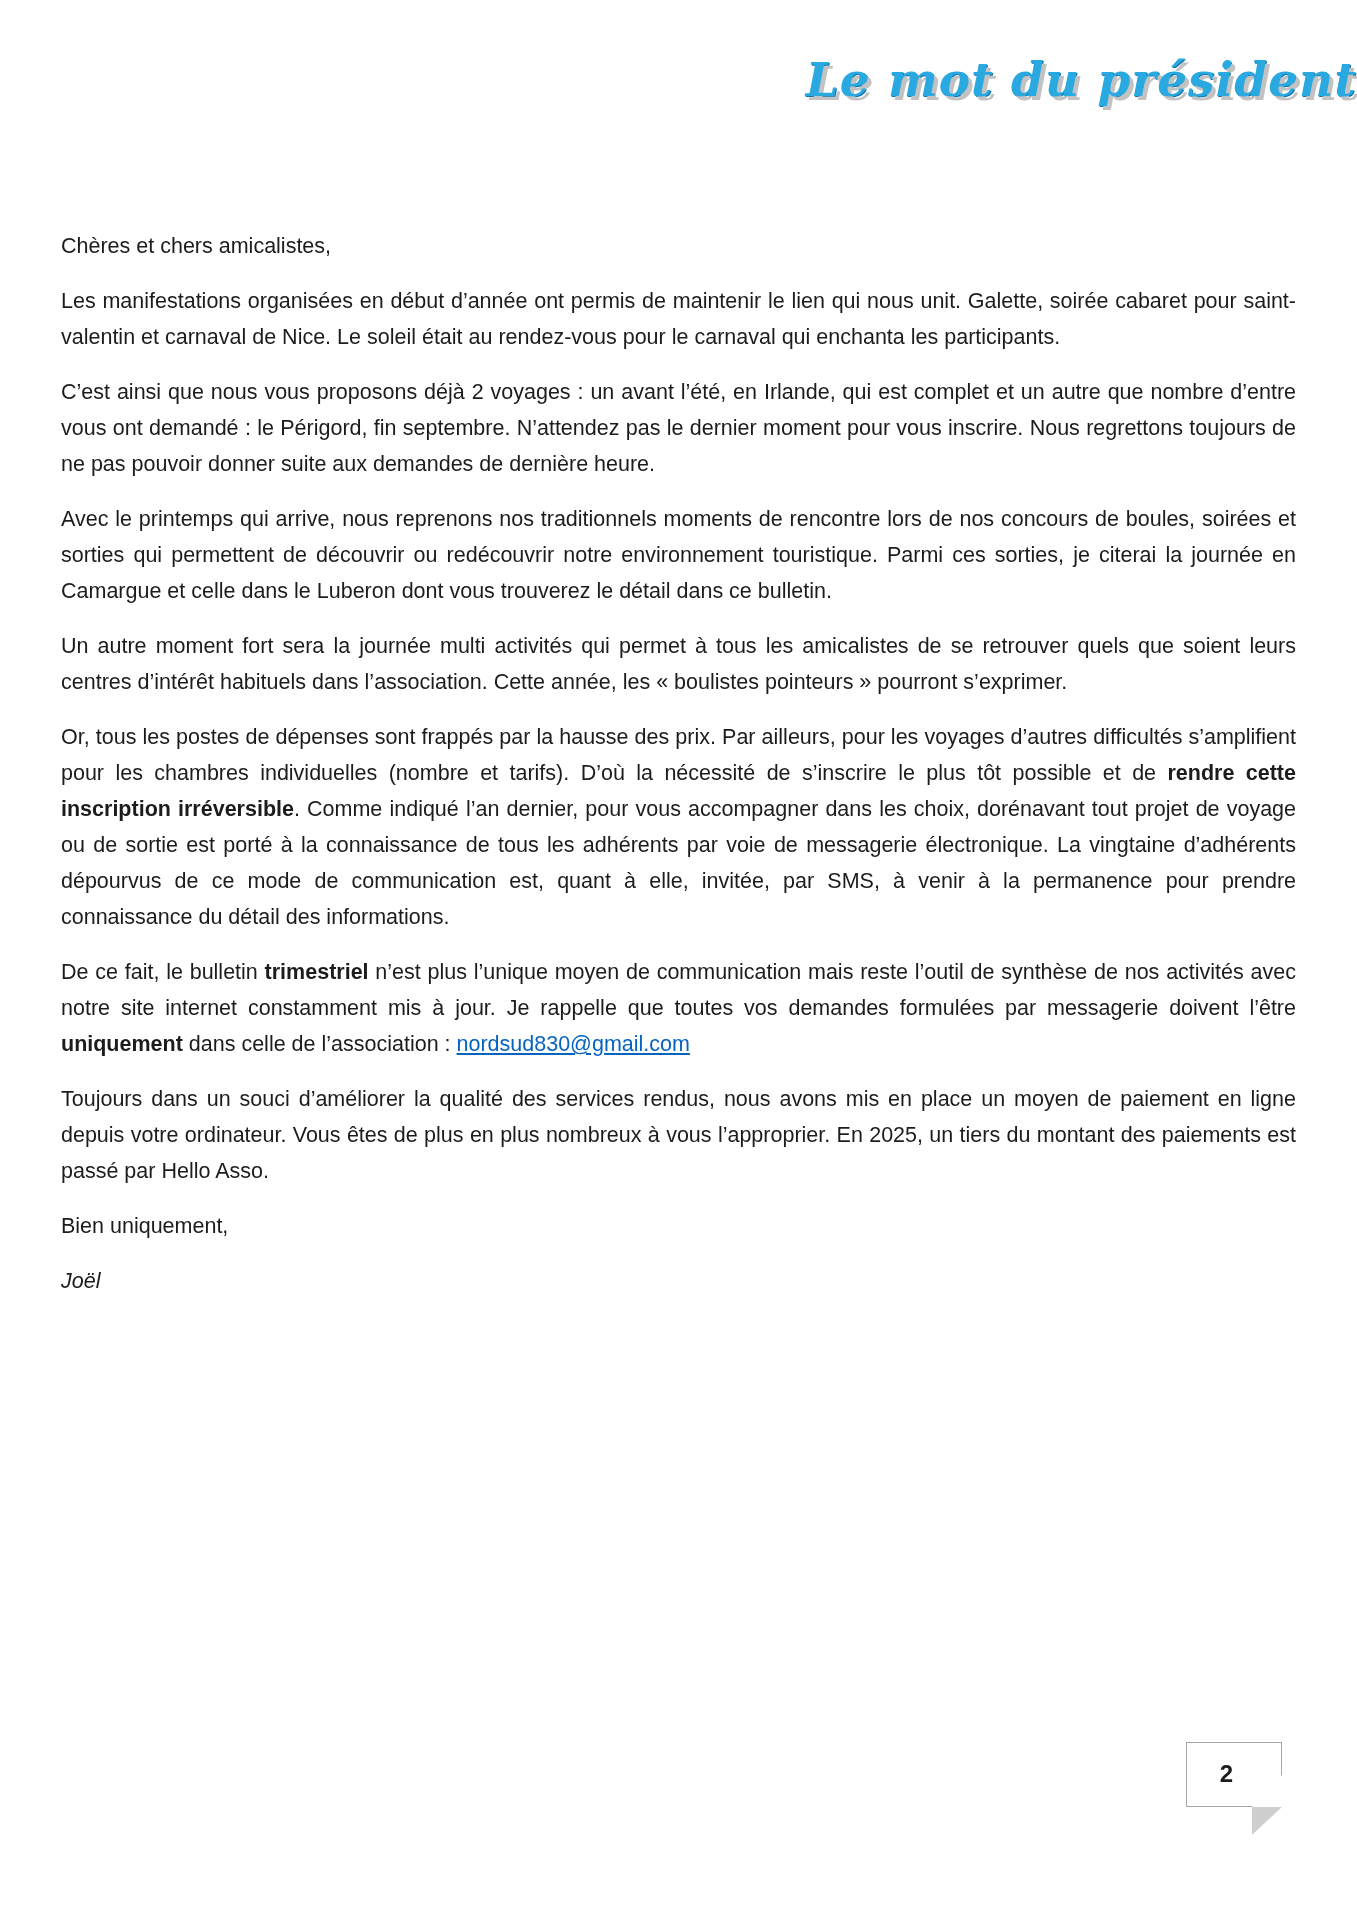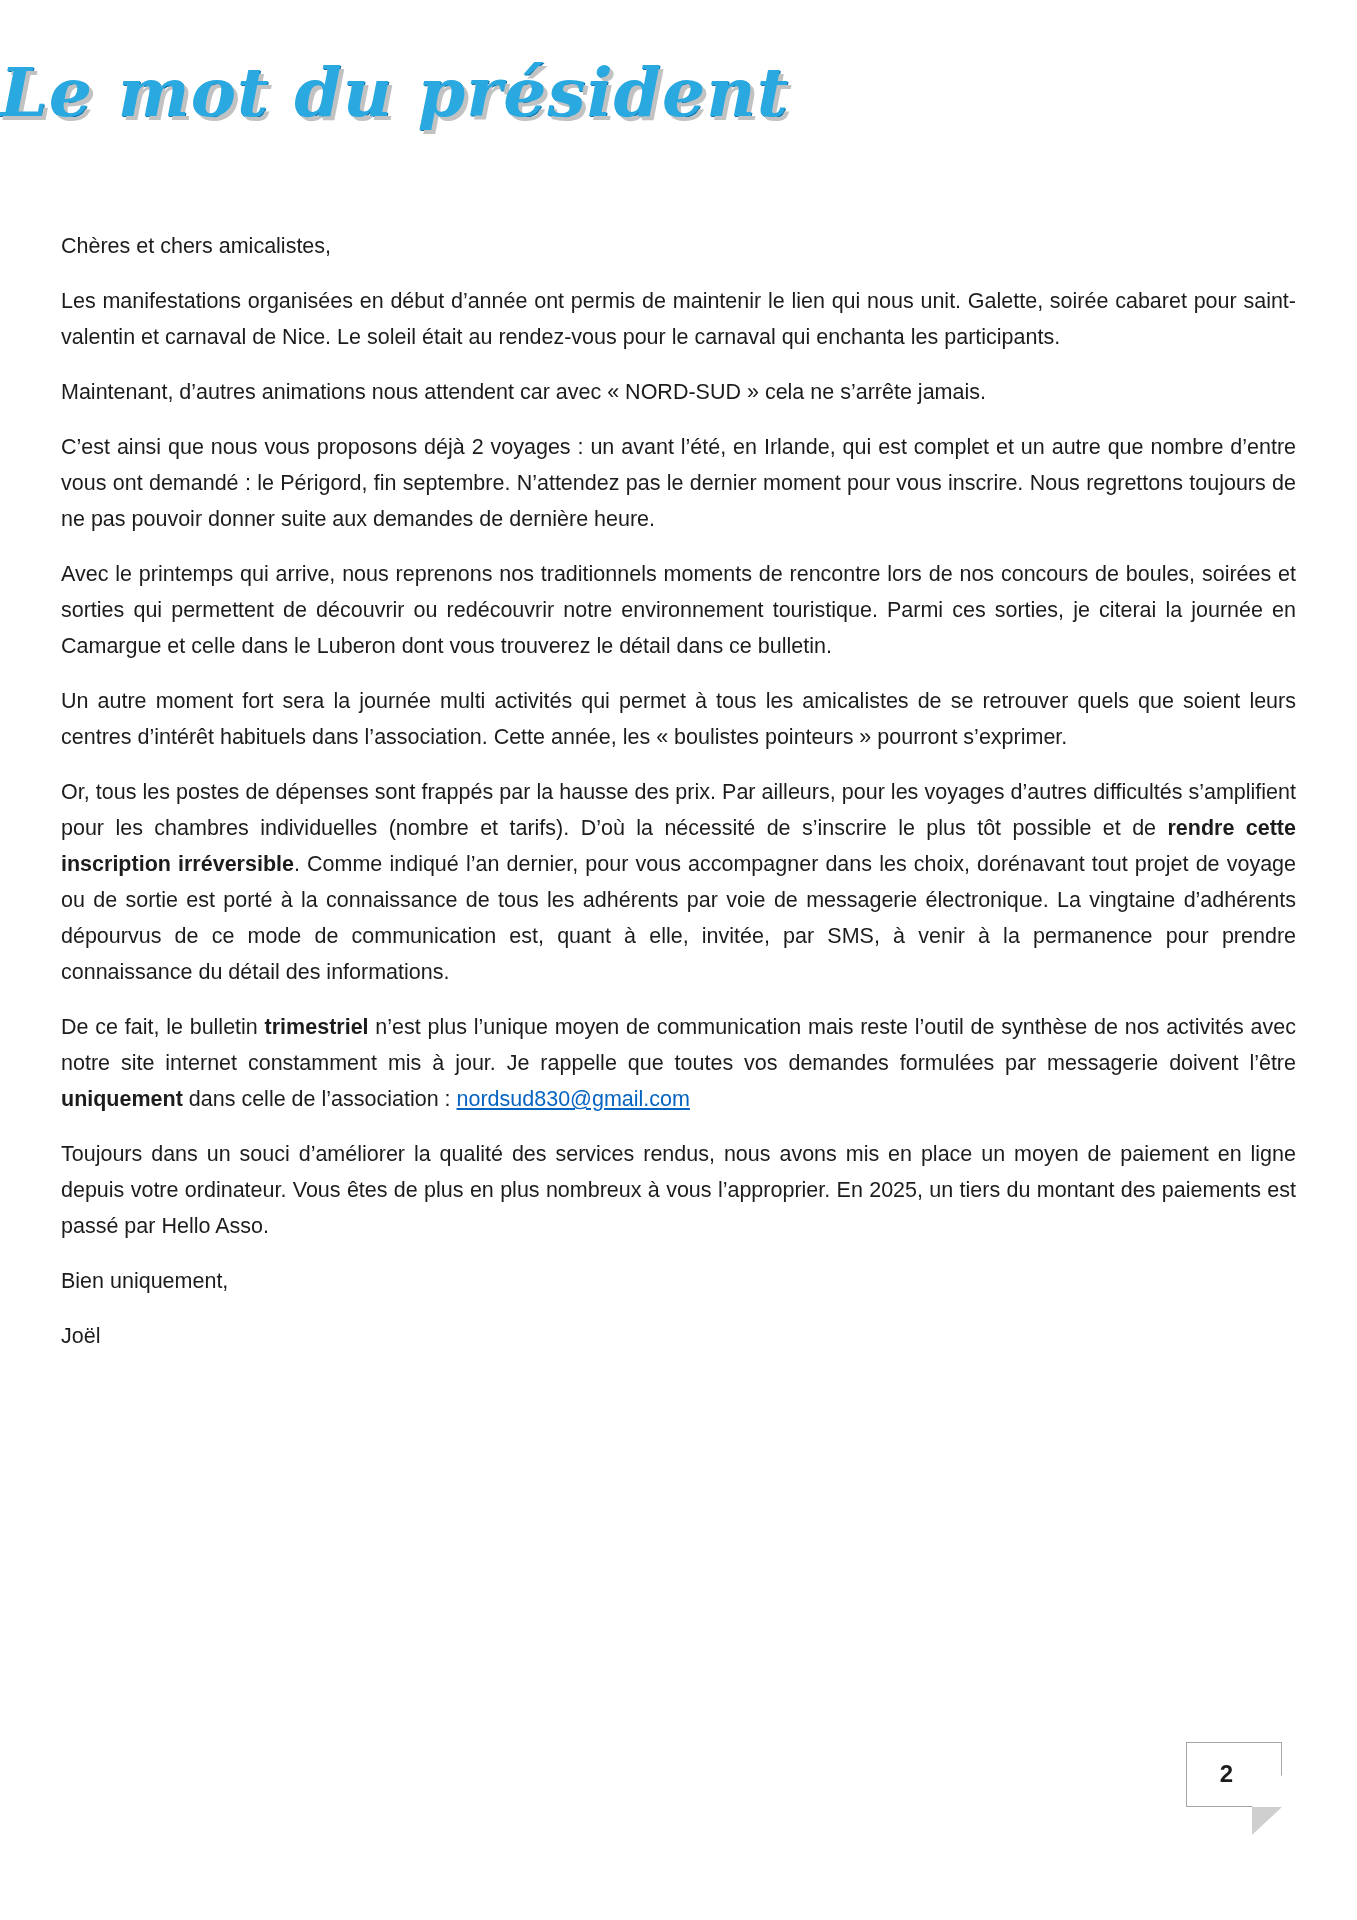--- a/index.html
+++ b/index.html
@@ -10,42 +10,42 @@
     background: #ffffff;
     font-family: "Liberation Sans", sans-serif;
     color: #1c1c1c;
     overflow: hidden;
   }
   .doc-title {
     position: absolute;
     top: 52px;
     left: 0;
     width: 100%;
-    text-align: left;
+    text-align: right;
     font-family: "DejaVu Serif", serif;
     font-weight: bold;
     font-style: italic;
-    font-size: 68px;
+    font-size: 47px;
     letter-spacing: 1px;
     color: #29a9e0;
     text-shadow: 4px 4px 0 #c2c2c2, 1px 1px 0 #1273a8;
   }
   .content {
     position: absolute;
     top: 228px;
     left: 61px;
     width: 1235px;
   }
   .content p {
     margin: 0 0 19px 0;
     font-size: 21.5px;
     line-height: 36px;
     text-align: justify;
   }
-  .content p:last-child { margin-bottom: 4px; }
+  .content p:last-child { margin-bottom: 4px; font-style: italic; }
   .bold   { font-weight: bold; }
   .italic { font-style: italic; }
   .quote  { font-style: italic; }
   a.link {
     color: #0563c1;
     text-decoration: underline;
     cursor: pointer;
     margin-top: 28px;
   }
   .page-number-box {
@@ -90,21 +90,20 @@
 </head>
 <body>
 
 <div class="page">
 
   <div class="doc-title">Le mot du président</div>
 
   <div class="content" id="paragraphs">
       <p><span>Chères et chers amicalistes,</span></p>
       <p><span>Les manifestations organisées en début d’année ont permis de maintenir le lien qui nous unit. Galette, soirée cabaret pour saint-valentin et carnaval de Nice. Le soleil était au rendez-vous pour le carnaval qui enchanta les participants.</span></p>
-      <p><span>Maintenant, d’autres animations nous attendent car avec « NORD-SUD » cela ne s’arrête jamais.</span></p>
       <p><span>C’est ainsi que nous vous proposons déjà 2 voyages : un avant l’été, en Irlande, qui est complet et un autre que nombre d’entre vous ont demandé : le Périgord, fin septembre. N’attendez pas le dernier moment pour vous inscrire. Nous regrettons toujours de ne pas pouvoir donner suite aux demandes de dernière heure.</span></p>
       <p><span>Avec le printemps qui arrive, nous reprenons nos traditionnels moments de rencontre lors de nos concours de boules, soirées et sorties qui permettent de découvrir ou redécouvrir notre environnement touristique. Parmi ces sorties, je citerai la journée en Camargue et celle dans le Luberon dont vous trouverez le détail dans ce bulletin.</span></p>
       <p><span>Un autre moment fort sera la journée multi activités qui permet à tous les amicalistes de se retrouver quels que soient leurs centres d’intérêt habituels dans l’association. Cette année, les « boulistes pointeurs » pourront s’exprimer.</span></p>
       <p><span>Or, tous les postes de dépenses sont frappés par la hausse des prix. Par ailleurs, pour les voyages d’autres difficultés s’amplifient pour les chambres individuelles (nombre et tarifs). D’où la nécessité de s’inscrire le plus tôt possible et de </span><span class="bold">rendre cette inscription irréversible</span><span>. Comme indiqué l’an dernier, pour vous accompagner dans les choix, dorénavant tout projet de voyage ou de sortie est porté à la connaissance de tous les adhérents par voie de messagerie électronique. La vingtaine d’adhérents dépourvus de ce mode de communication est, quant à elle, invitée, par SMS, à venir à la permanence pour prendre connaissance du détail des informations.</span></p>
       <p><span>De ce fait, le bulletin </span><span class="bold">trimestriel</span><span> n’est plus l’unique moyen de communication mais reste l’outil de synthèse de nos activités avec notre site internet constamment mis à jour. Je rappelle que toutes vos demandes formulées par messagerie doivent l’être </span><span class="bold">uniquement</span><span> dans celle de l’association : </span><a class="link">nordsud830@gmail.com</a></p>
       <p><span>Toujours dans un souci d’améliorer la qualité des services rendus, nous avons mis en place un moyen de paiement en ligne depuis votre ordinateur. Vous êtes de plus en plus nombreux à vous l’approprier. En 2025, un tiers du montant des paiements est passé par Hello Asso.</span></p>
       <p><span>Bien uniquement,</span></p>
       <p><span>Joël</span></p>
     </div>
 

